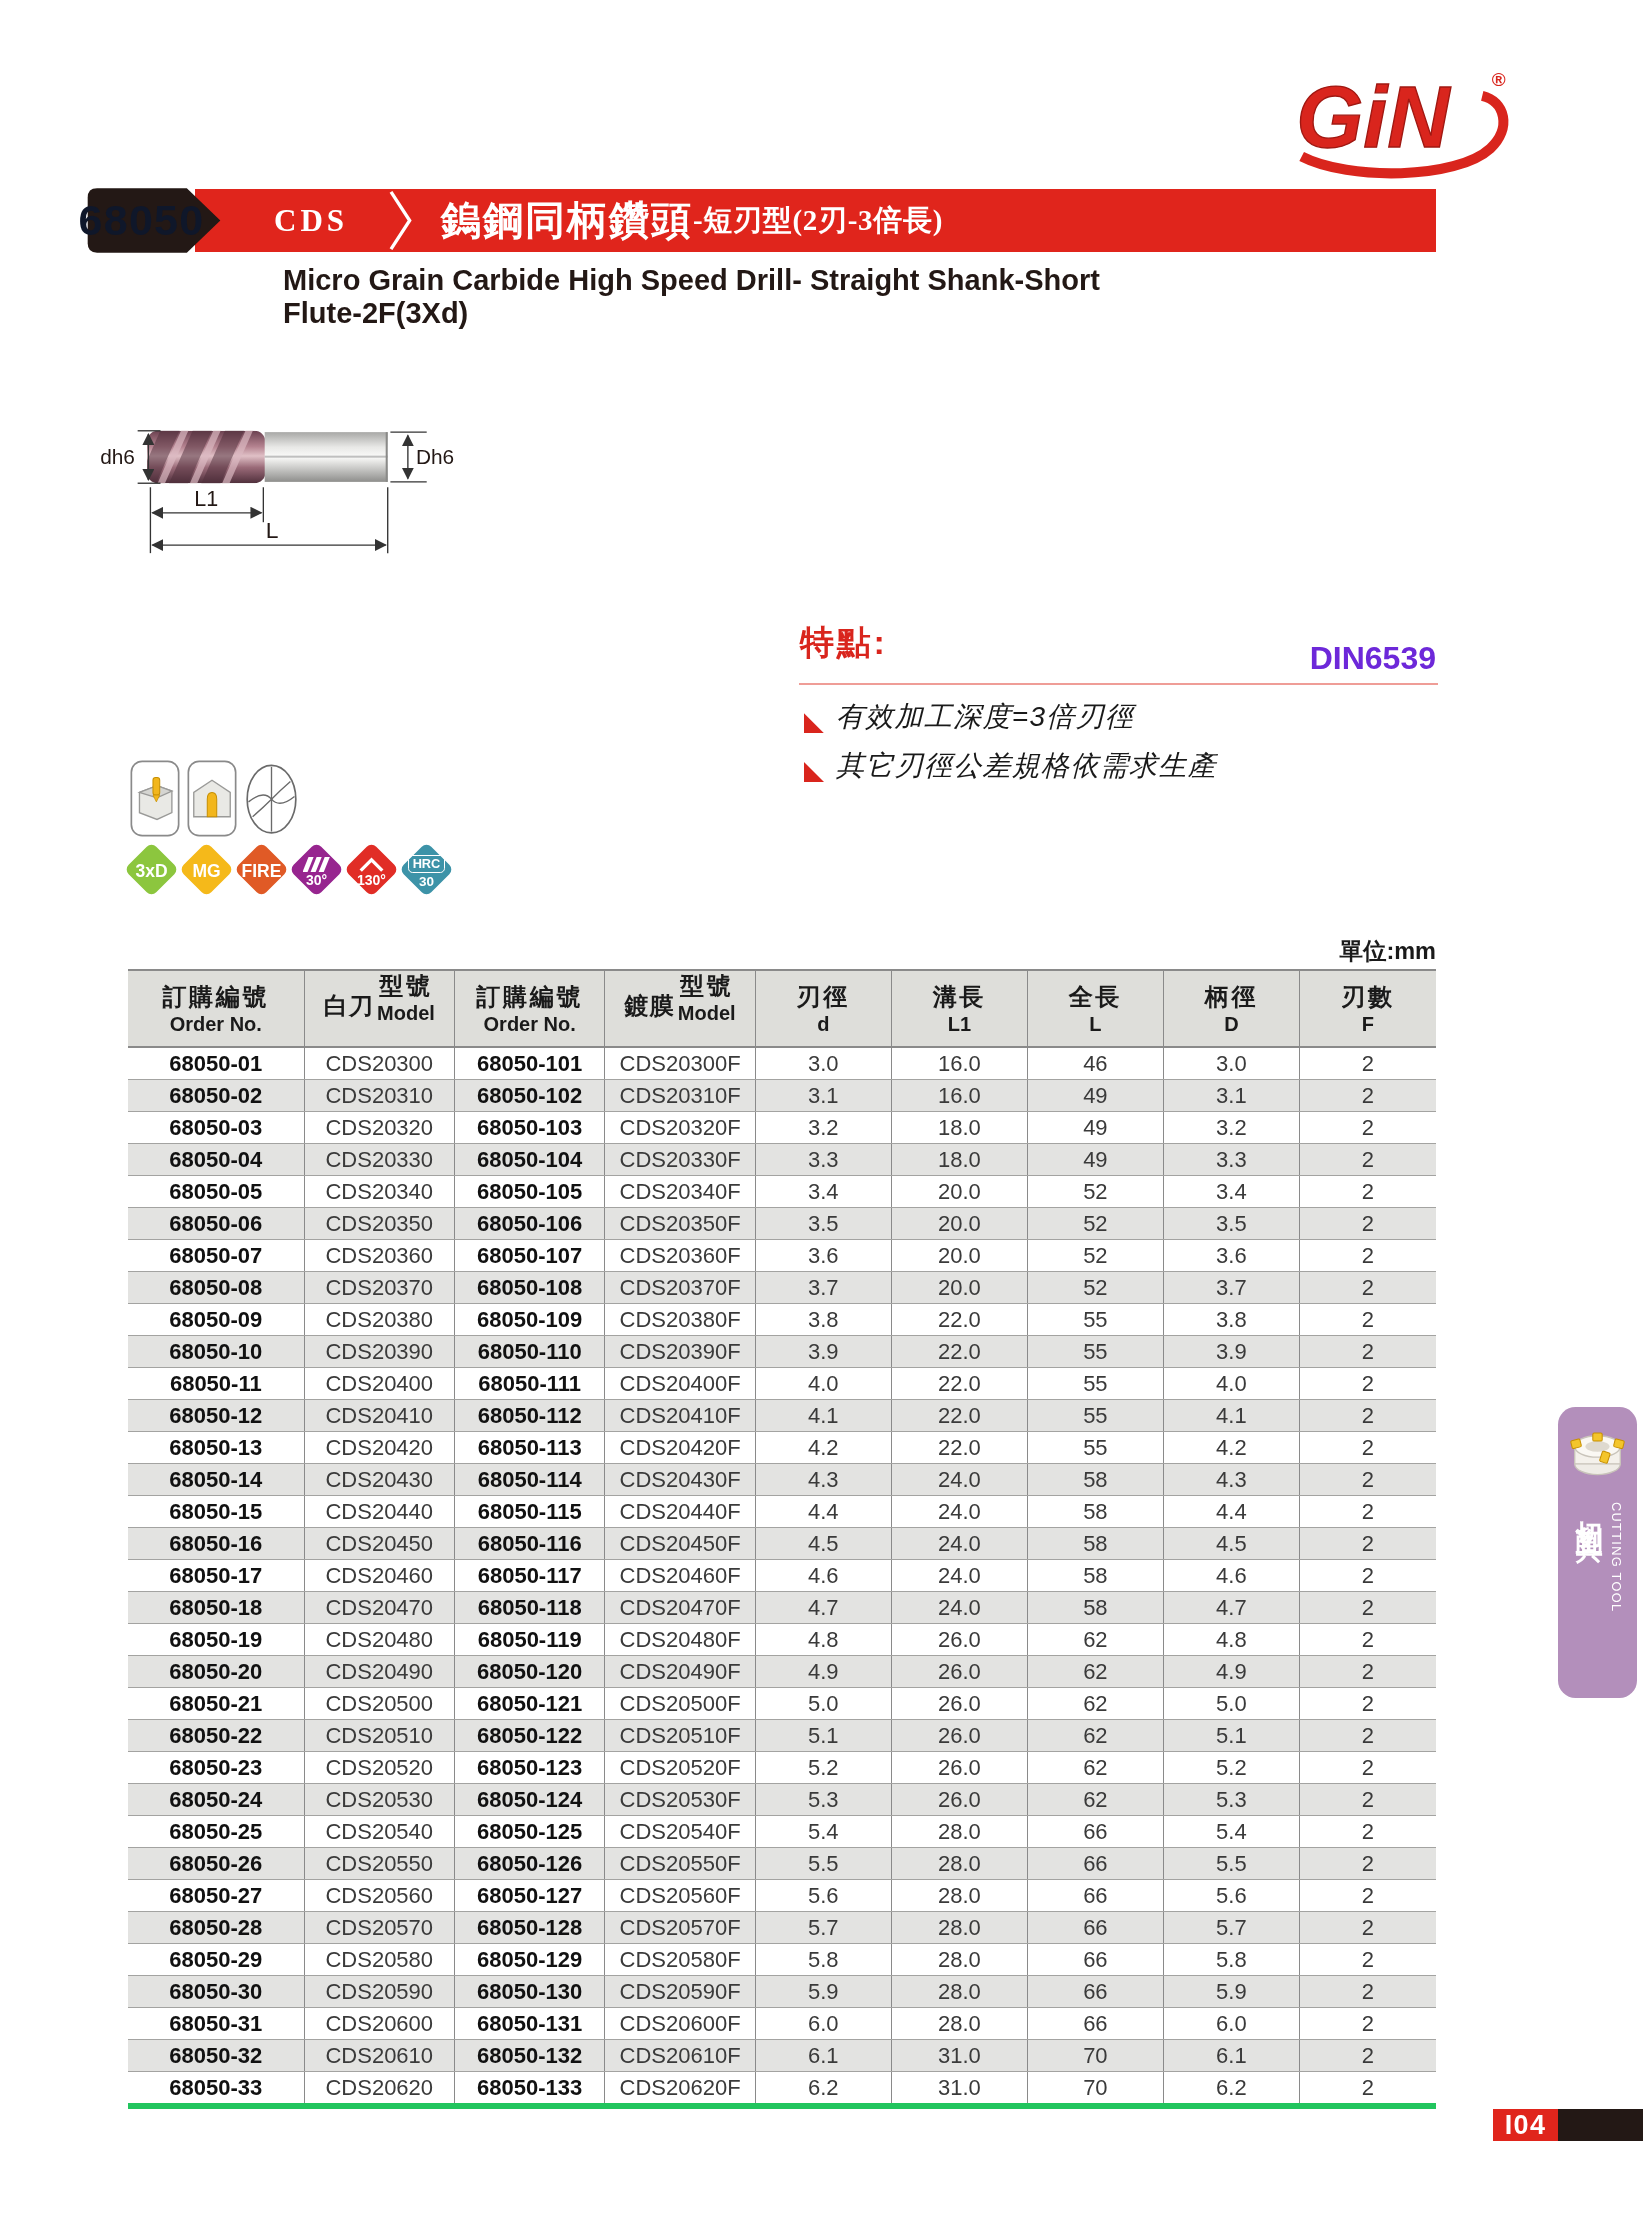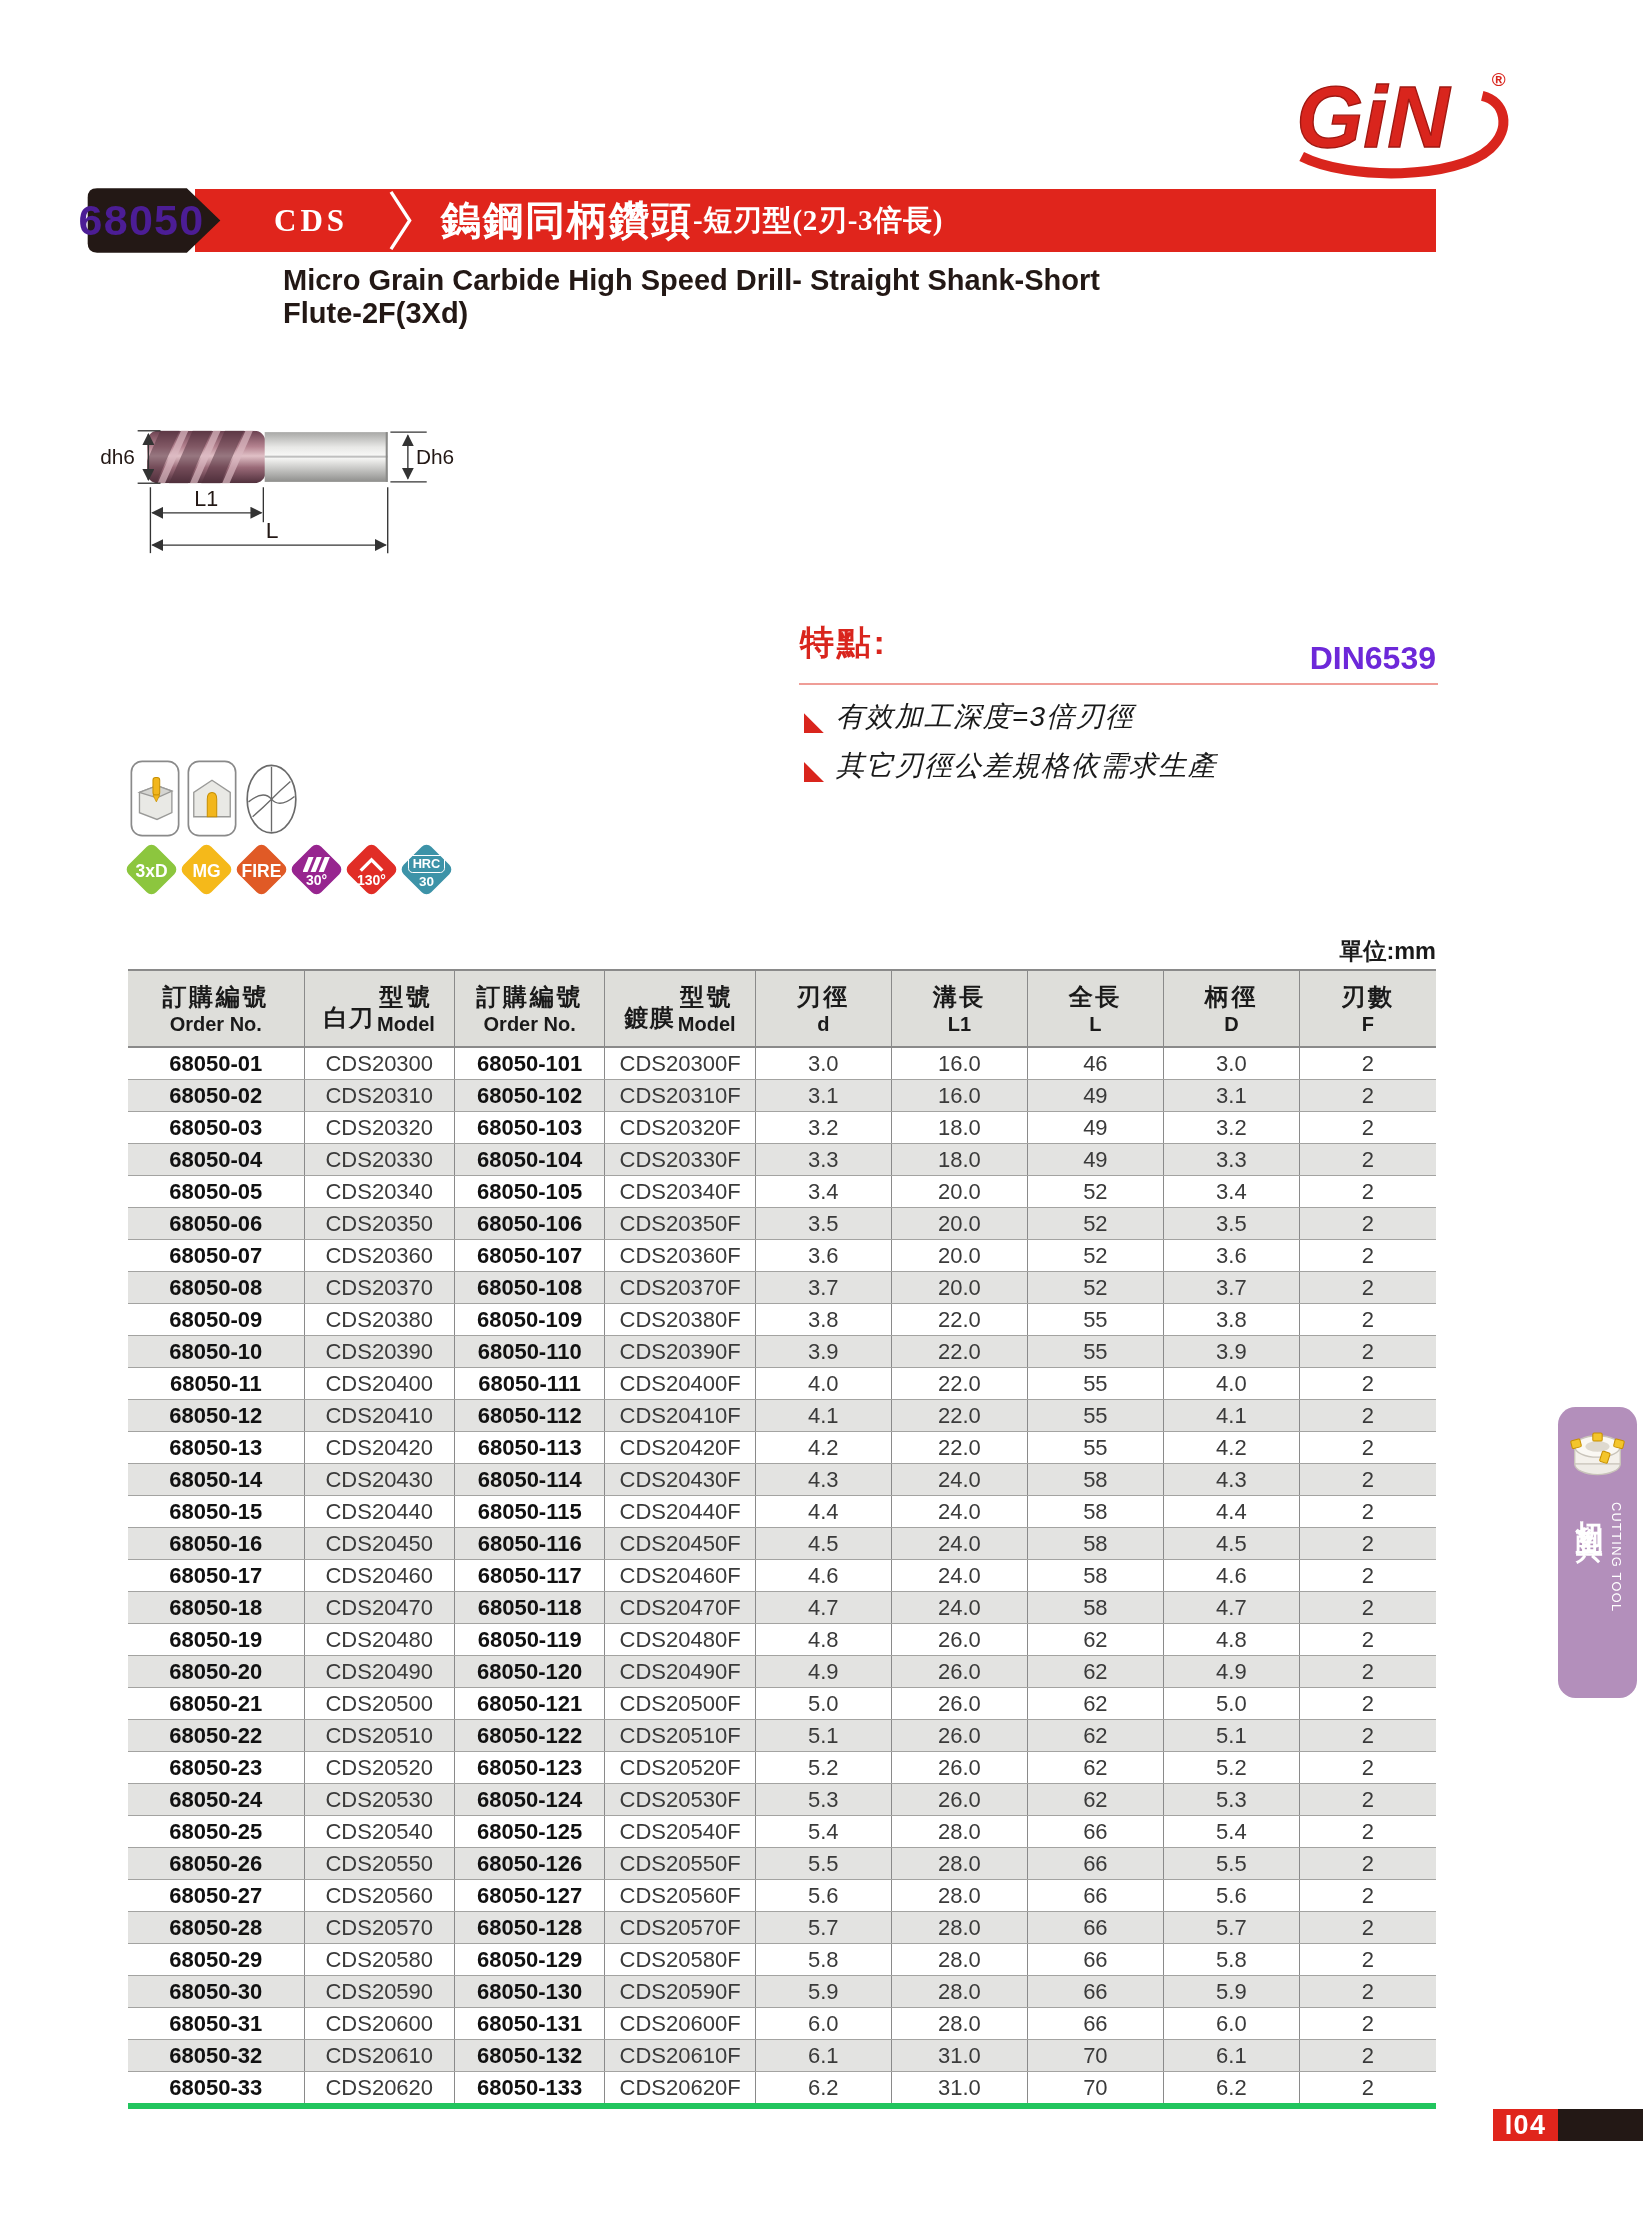--- a/index.html
+++ b/index.html
@@ -8,21 +8,21 @@
 
   
   .logo{position:absolute;left:1268px;top:54px;width:256px;height:135px;}
 
   
   .band-red{position:absolute;left:195px;top:189px;width:1241px;height:63px;background:#e0251c;
             display:flex;align-items:center;font-family:Liberation Serif, serif;}
   .code-box{position:absolute;left:86px;top:187px;width:138px;height:67px;z-index:2;}
   .code-text{position:absolute;left:86px;top:187px;width:111px;height:67px;z-index:3;
              display:flex;align-items:center;justify-content:center;
-             color:#4c1d95;font-size:43px;font-weight:bold;letter-spacing:1.3px;}
+             color:#0f172a;font-size:43px;font-weight:bold;letter-spacing:1.3px;}
   .series{color:#ffffff;font-size:31px;font-weight:bold;letter-spacing:4px;margin-left:79px;}
   .band-chev{margin-left:39px;}
   .title-zh{color:#ffffff;font-size:40px;font-weight:bold;margin-left:26px;letter-spacing:2px;}
   .title-zh-suffix{color:#ffffff;font-size:29px;font-weight:bold;letter-spacing:0.7px;}
   .subtitle{position:absolute;left:283px;top:264px;width:861px;text-align:left;
             font-size:29px;font-weight:bold;color:#231815;}
 
   
   .diagram{position:absolute;left:100px;top:389px;}
 
@@ -59,21 +59,21 @@
 
   
   .spec-table{position:absolute;left:128px;top:969px;width:1308px;
               border-top:2px solid #8a8a8a;border-bottom:6px solid #22c55e;}
   .t-head,.t-row{display:grid;grid-template-columns:13.5% 11.5% 11.5% 11.5% 10.4% 10.4% 10.4% 10.4% 10.4%;}
   .t-head{background:#dededa;border-bottom:2px solid #8a8a8a;height:75px;}
   .th{border-right:1.3px solid #8a8a8a;display:flex;flex-direction:column;align-items:center;justify-content:center;}
   .th:last-child{border-right:none;}
   .th-zh{font-size:24px;font-weight:bold;color:#1a1a1a;line-height:30px;letter-spacing:2.7px;}
   .th-en{font-size:20px;font-weight:bold;color:#1a1a1a;line-height:24px;}
-  .th-split{flex-direction:row;align-items:center;}
+  .th-split{flex-direction:row;align-items:flex-start;}
   .th-prefix{font-size:24px;font-weight:bold;color:#1a1a1a;margin-top:19px;letter-spacing:1.3px;}
   .th-stack{display:flex;flex-direction:column;align-items:center;margin-left:2.7px;}
   .t-row{height:31px;background:#ffffff;border-bottom:1.3px solid #a3a3a1;}
   .t-row:last-child{border-bottom:none;}
   .t-row.alt{background:#e3e3e1;}
   .td{border-right:1.3px solid #8a8a8a;display:flex;align-items:center;justify-content:center;
       font-size:22px;color:#3a3a3a;}
   .td:last-child{border-right:none;}
   .td.bold{font-weight:bold;color:#111111;}
 

